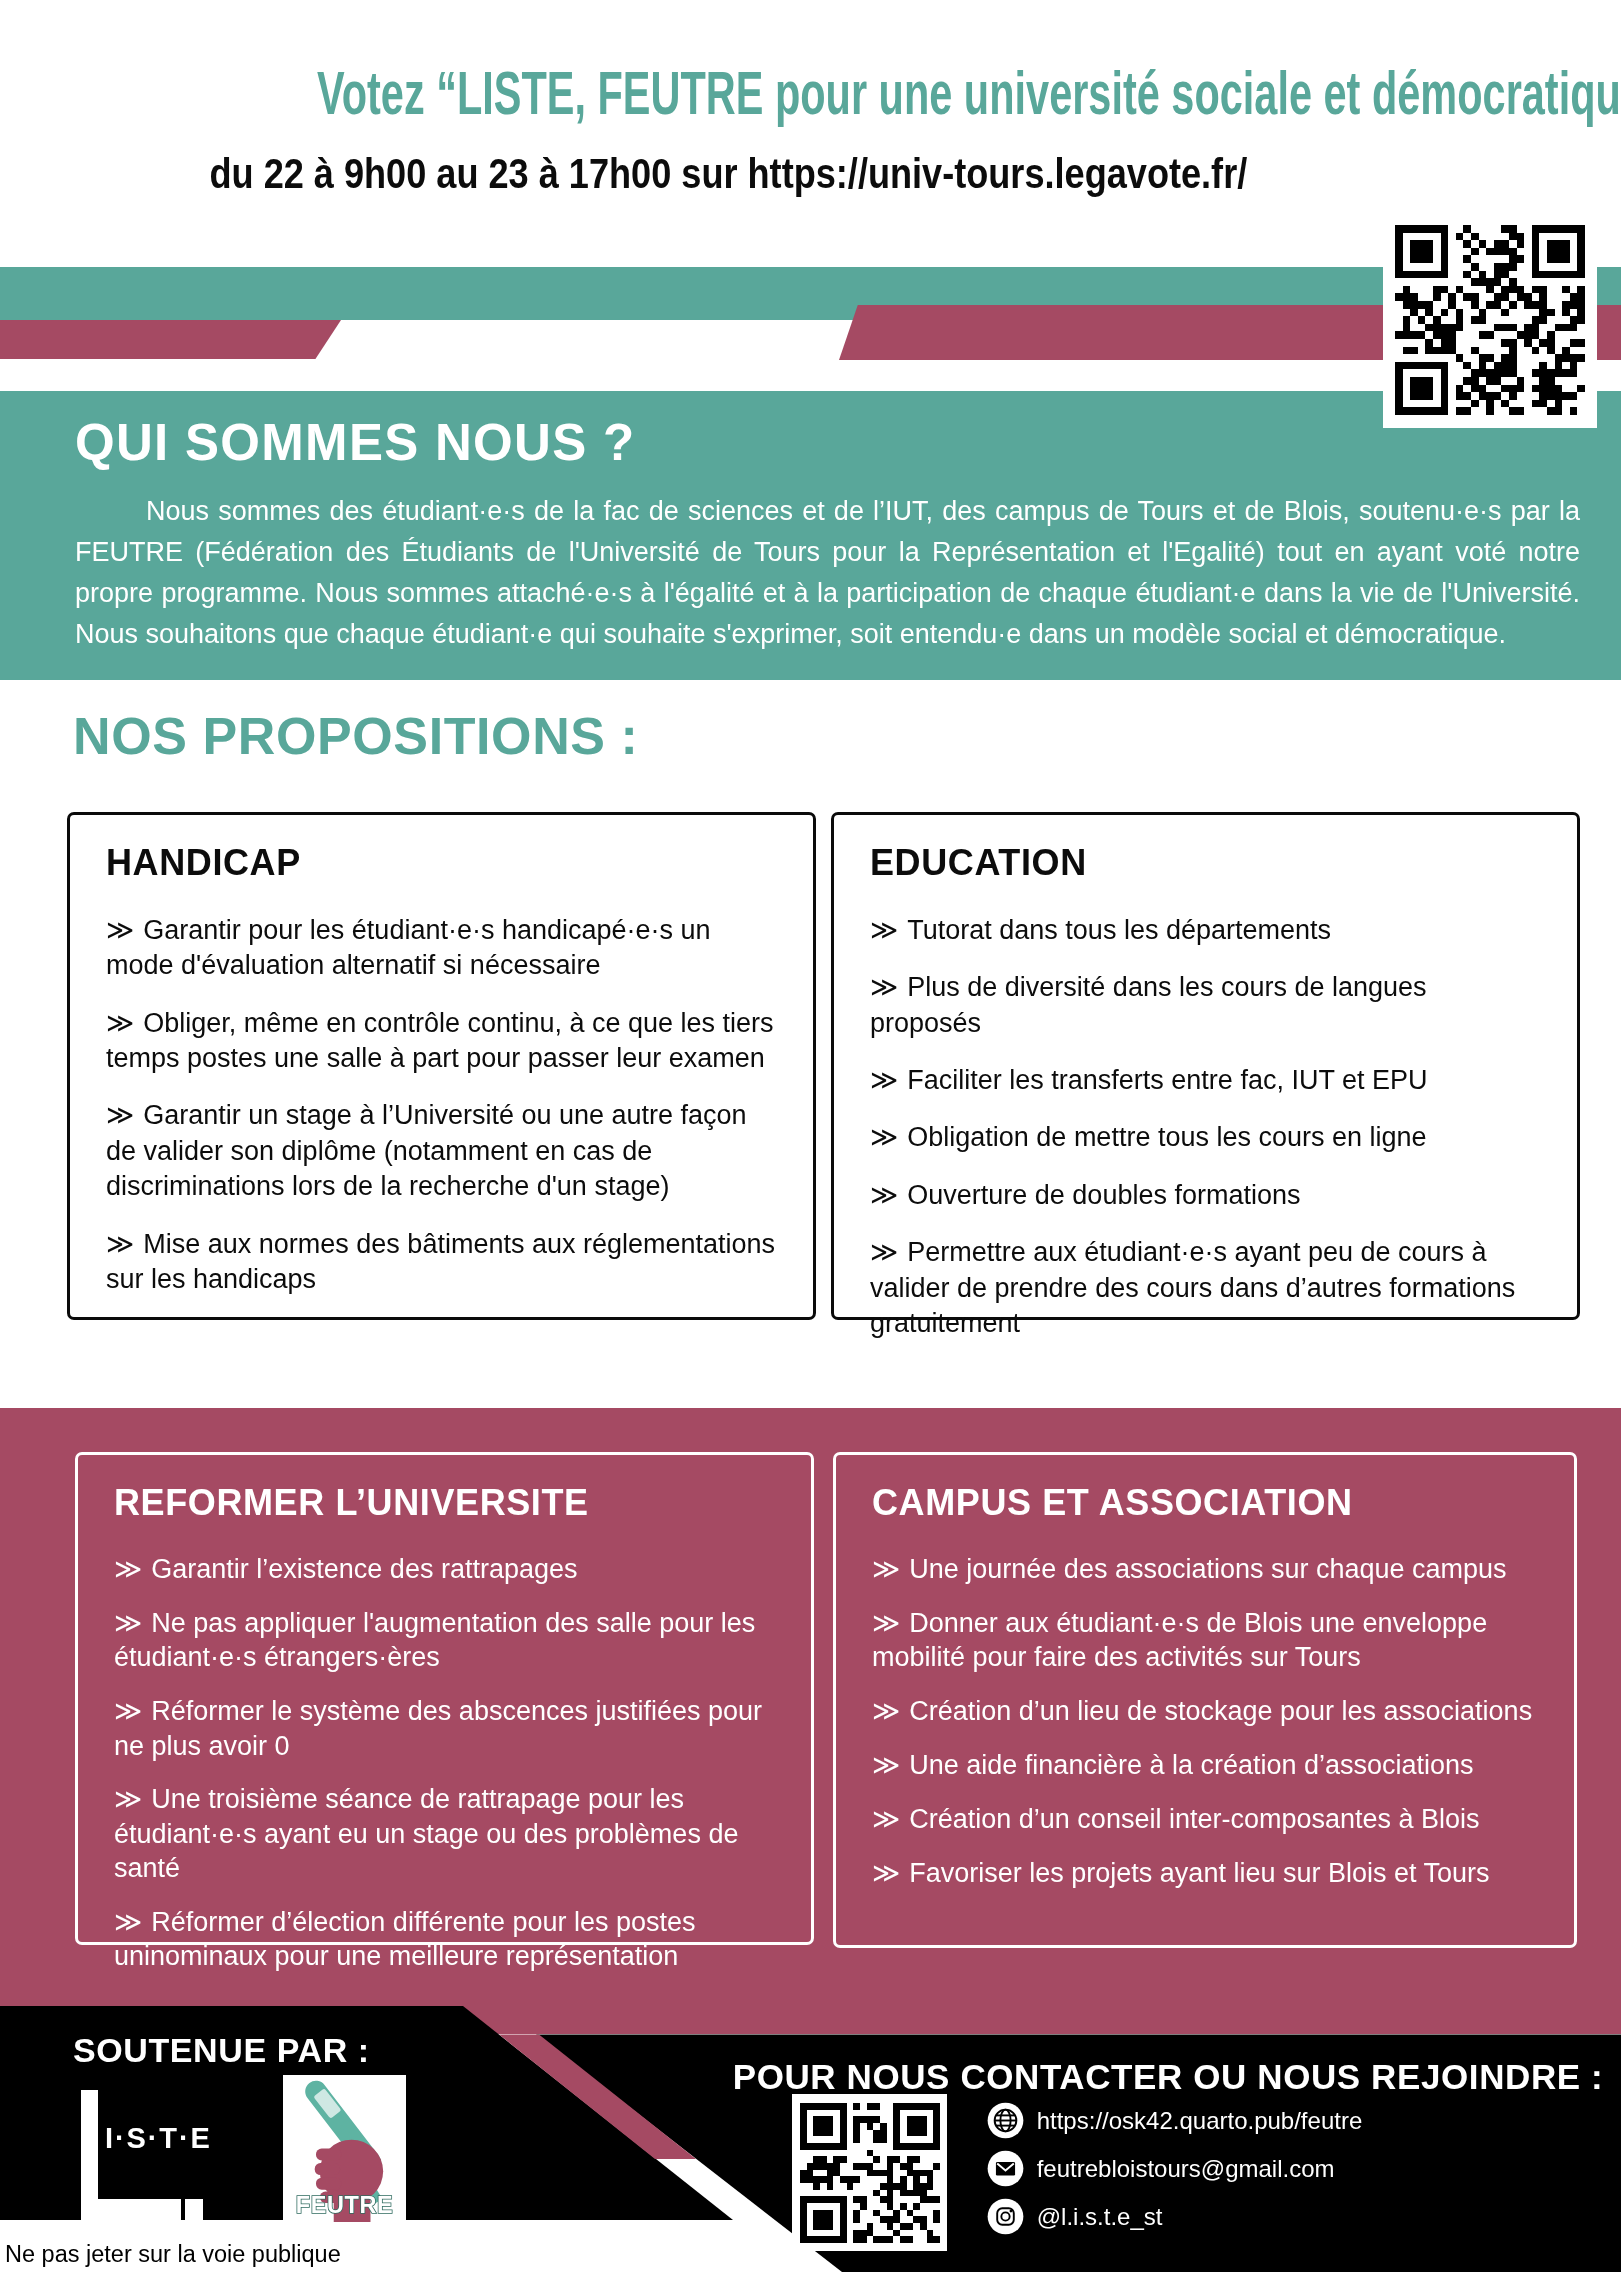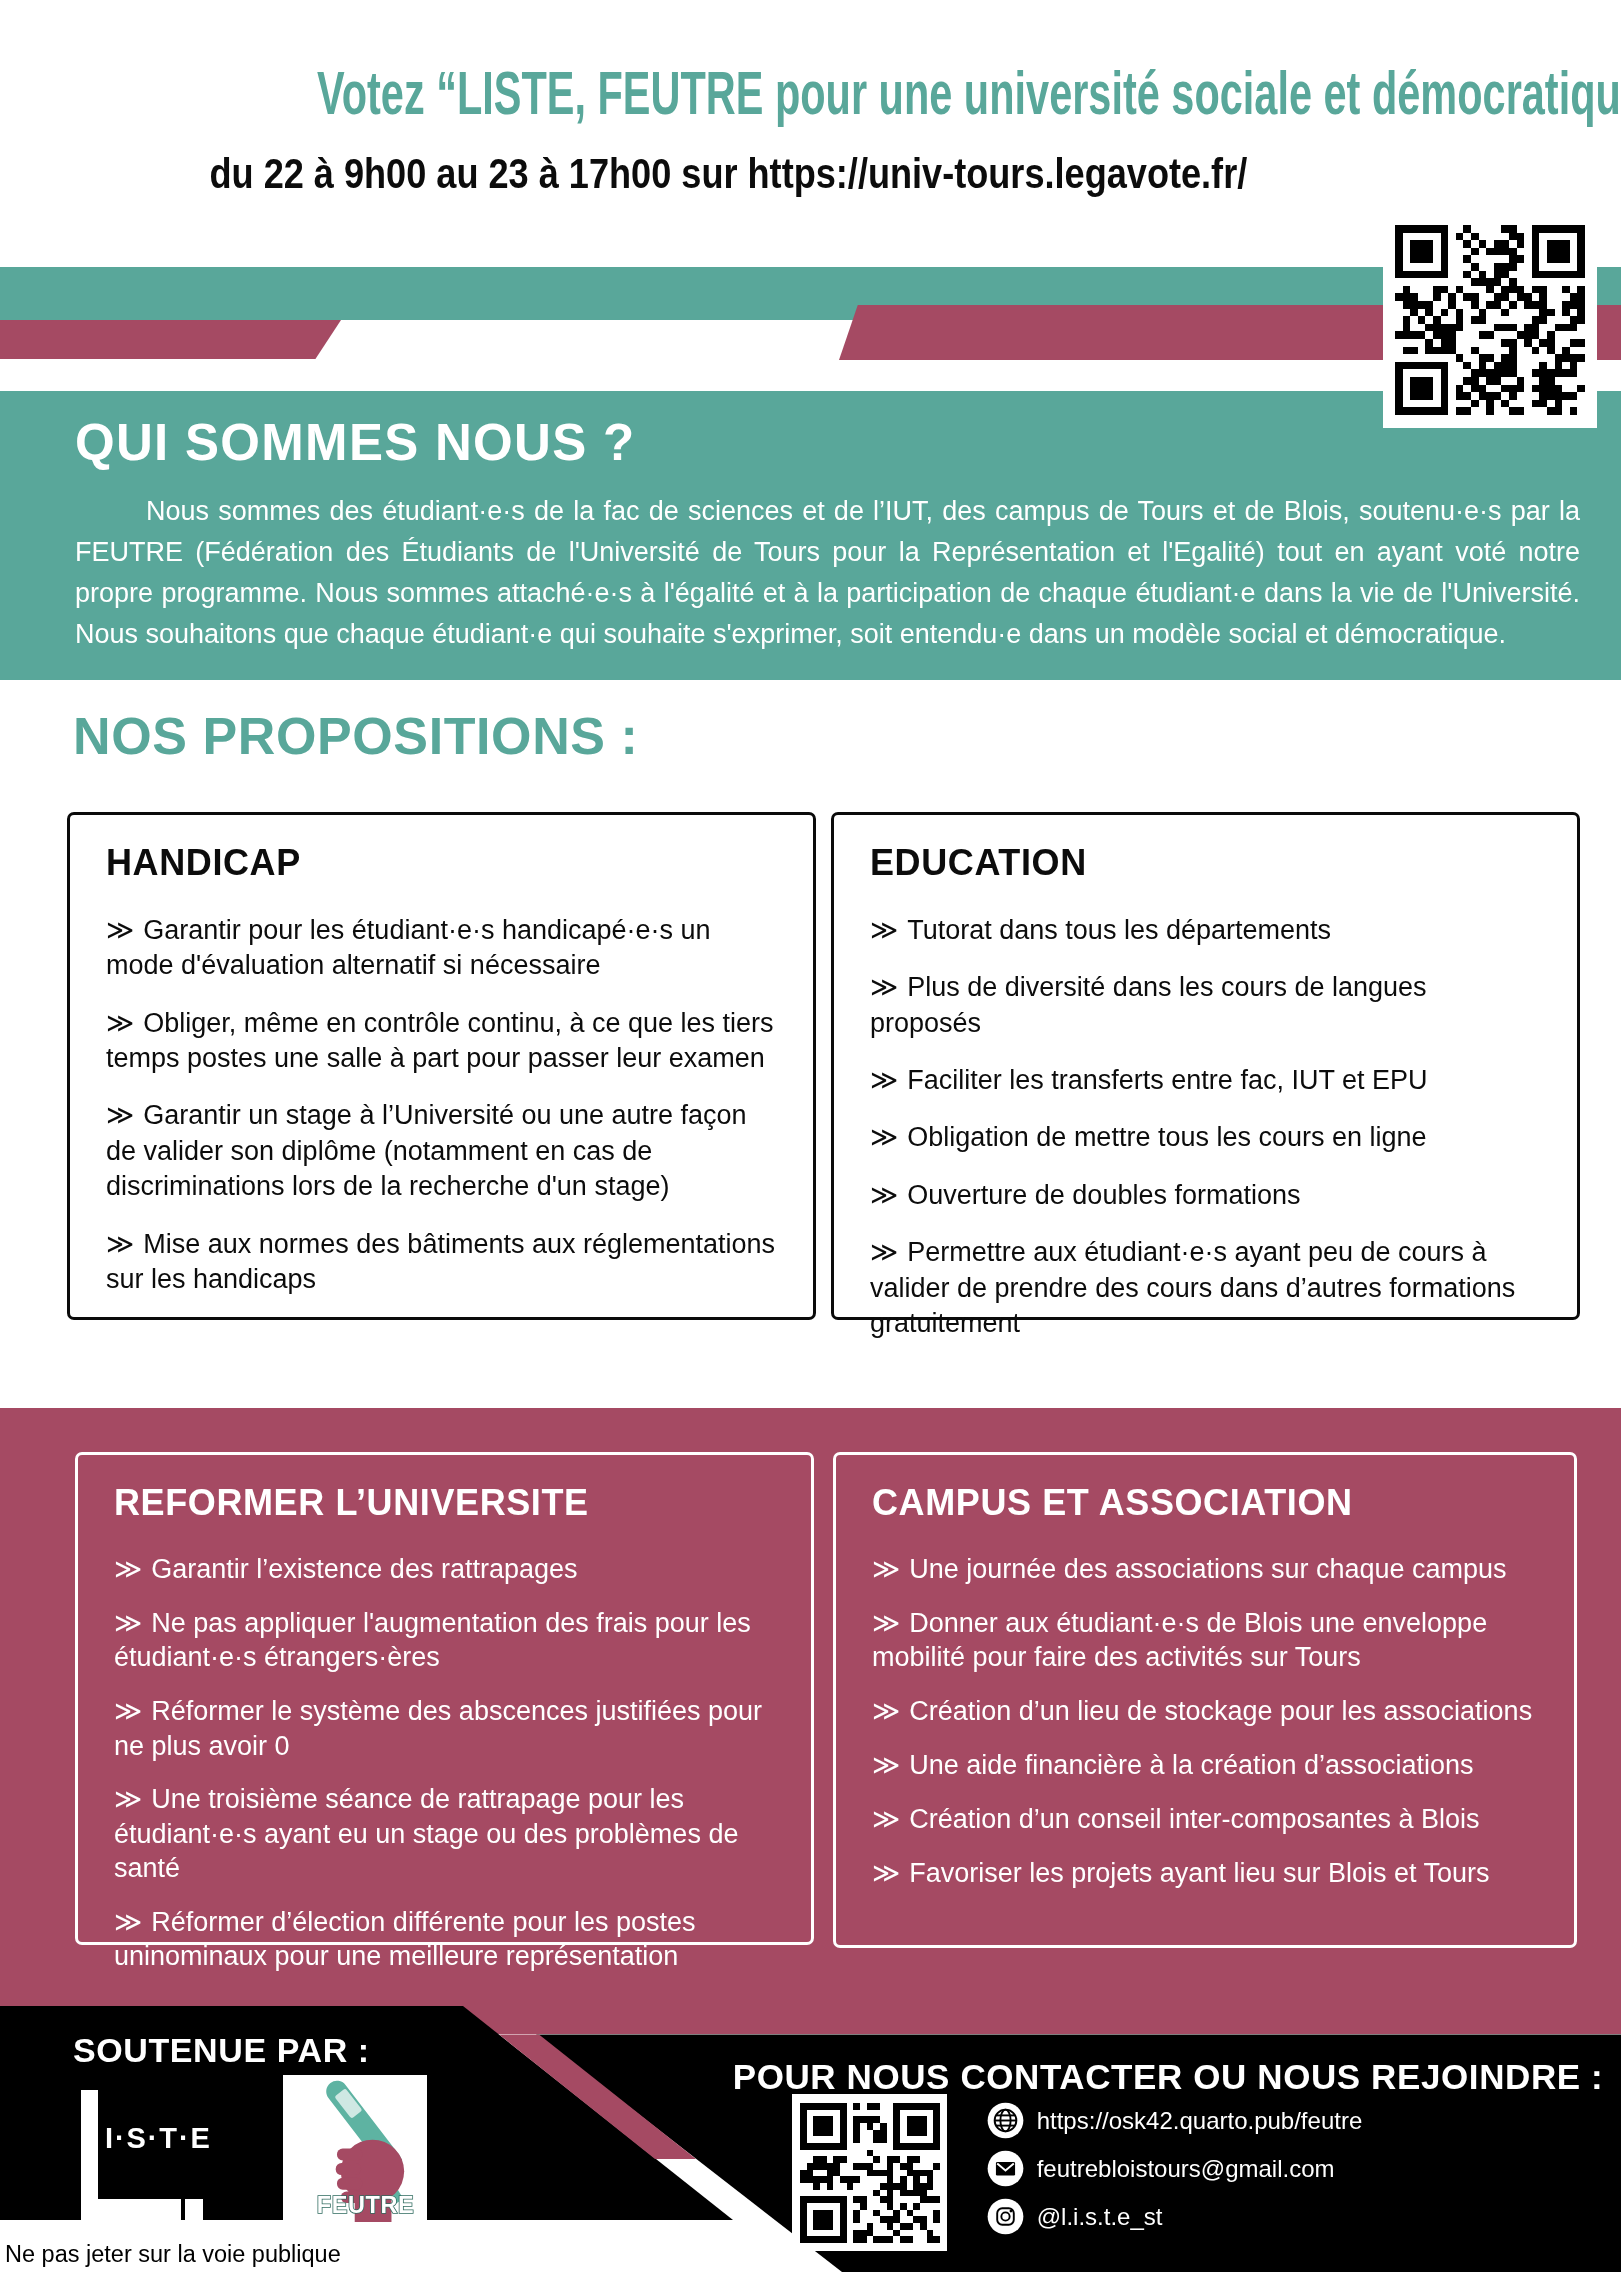--- a/index.html
+++ b/index.html
@@ -49,21 +49,21 @@
       clip-path:polygon(536px 28.6px,1621px 28.6px,1621px 266px,842px 266px);}
   .f-maroon-stripe{position:absolute;inset:0;background:var(--maroon);
       clip-path:polygon(499px 28.6px,539px 28.6px,696px 153px,655px 153px);}
   .f-content{position:absolute;inset:0;z-index:2;}
   .supported-by{position:absolute;left:73px;top:25px;color:#fff;font-size:34px;font-weight:700;letter-spacing:0.6px;}
   .liste-logo{position:absolute;left:76px;top:78px;width:133px;height:143px;}
   .liste-v{position:absolute;left:5px;top:6.3px;width:16.5px;height:130px;background:#fff;}
   .liste-h{position:absolute;left:5px;top:115px;width:100px;height:21px;background:#fff;}
   .liste-dot{position:absolute;left:109px;top:115px;width:18px;height:21px;background:#fff;}
   .liste-text{position:absolute;left:29px;top:38px;color:#fff;font-size:29px;font-weight:700;letter-spacing:1.9px;}
-  .feutre-logo{position:absolute;left:283px;top:69px;width:123px;height:147px;background:#fff;overflow:hidden;padding-left:21px;}
+  .feutre-logo{position:absolute;left:283px;top:69px;width:123px;height:147px;background:#fff;overflow:hidden;}
   .contact-heading{position:absolute;left:730px;top:51px;width:876px;text-align:center;color:#fff;
                    font-size:35px;font-weight:700;letter-spacing:0.6px;white-space:nowrap;}
   .qr-foot-box{position:absolute;left:792px;top:88px;width:155px;height:157px;background:#fff;}
   .qr-foot-box .qr{position:absolute;top:9px;left:7.6px;width:140px;height:140px;}
   .contact-rows{position:absolute;left:987px;top:95px;}
   .contact-row{display:flex;align-items:center;margin-bottom:9px;height:39px;}
   .contact-icon{width:37px;height:37px;margin-right:12.7px;flex:0 0 auto;}
   .contact-text{color:#fff;font-size:24px;}
   .disclaimer{position:absolute;left:5px;top:235px;color:#000;font-size:23.5px;}
 </style>
@@ -340,21 +340,21 @@
         <div class="item"><span class="chev">≫</span><span>Permettre aux étudiant·e·s ayant peu de cours à valider de prendre des cours dans d’autres formations gratuitement</span></div>
       </div>
   </div>
 
   <div class="maroon-section"></div>
 
   <div id="card-reformer" class="card card-dark">
     <div class="card-title">REFORMER L’UNIVERSITE</div>
     <div class="card-items">
         <div class="item"><span class="chev">≫</span><span>Garantir l’existence des rattrapages</span></div>
-        <div class="item"><span class="chev">≫</span><span>Ne pas appliquer l'augmentation des frais pour les étudiant·e·s étrangers·ères</span></div>
+        <div class="item"><span class="chev">≫</span><span>Ne pas appliquer l'augmentation des salle pour les étudiant·e·s étrangers·ères</span></div>
         <div class="item"><span class="chev">≫</span><span>Réformer le système des abscences justifiées pour ne plus avoir 0</span></div>
         <div class="item"><span class="chev">≫</span><span>Une troisième séance de rattrapage pour les étudiant·e·s ayant eu un stage ou des problèmes de santé</span></div>
         <div class="item"><span class="chev">≫</span><span>Réformer d’élection différente pour les postes uninominaux pour une meilleure représentation</span></div>
       </div>
   </div>
 
   <div id="card-campus" class="card card-dark">
     <div class="card-title">CAMPUS ET ASSOCIATION</div>
     <div class="card-items">
         <div class="item"><span class="chev">≫</span><span>Une journée des associations sur chaque campus</span></div>

